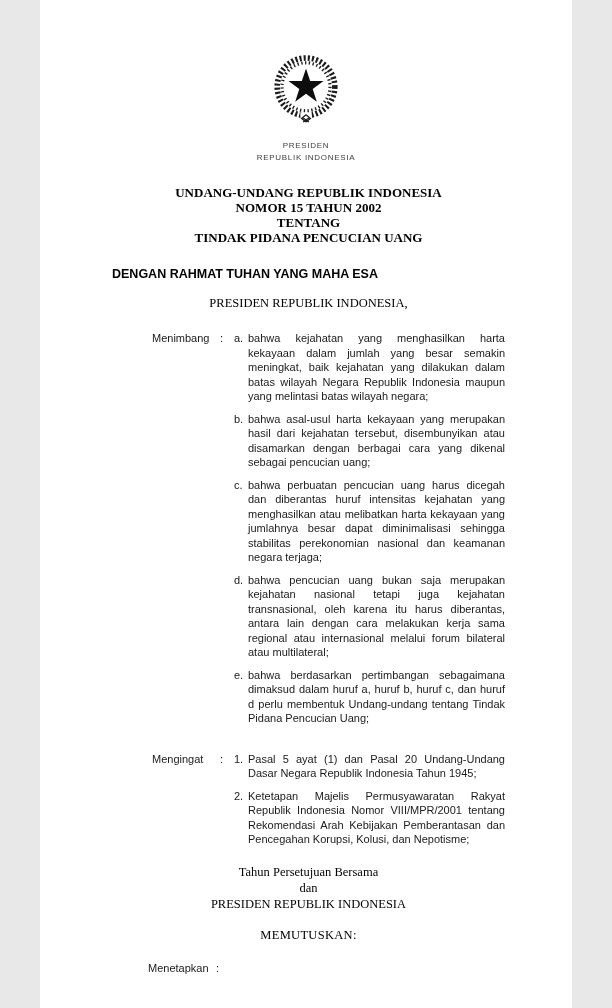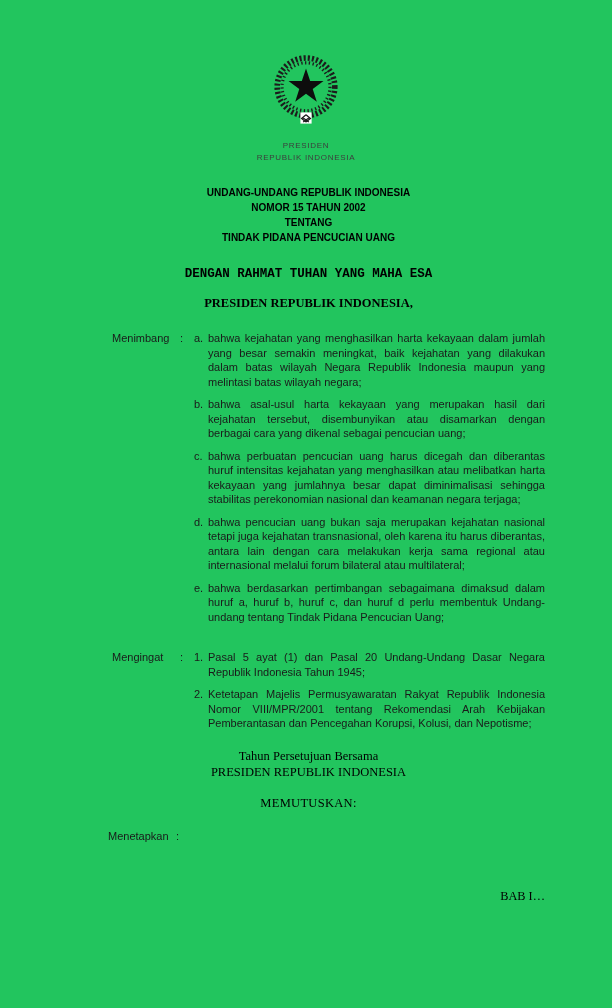--- a/index.html
+++ b/index.html
@@ -1,56 +1,55 @@
 <!DOCTYPE html>
 <html><head>
 <meta charset="utf-8">
 <style>
   html, body { margin: 0; padding: 0; background: #e8e8e8; }
   .page {
     position: relative;
-    width: 612px;
+    width: 532px;
     height: 1008px;
     margin: 0 auto;
-    background: #22c55e;
+    background: #ffffff;
     overflow: hidden;
     color: #111;
   }
   .doc-header { padding-top: 50px; text-align: center; }
   .emblem-svg { display: inline-block; }
   .letterhead-text {
     margin-top: 6px;
     font-family: "Liberation Sans", sans-serif;
     font-size: 8px;
     line-height: 12px;
     letter-spacing: 0.7px;
     color: #3d3d3d;
   }
   .content { margin: 0 67px 0 72px; }
   .title-block {
     margin-top: 21px;
+    font-family: Liberation Serif, serif;
+    font-weight: bold;
+    font-size: 13px;
+    line-height: 15px;
+    text-align: center;
+    color: #000;
+  }
+  .invocation {
+    margin-top: 22px;
     font-family: Liberation Sans, sans-serif;
     font-weight: bold;
-    font-size: 10px;
-    line-height: 15px;
-    text-align: center;
-    color: #000;
-  }
-  .invocation {
-    margin-top: 22px;
-    font-family: Liberation Mono, monospace;
-    font-weight: bold;
-    font-size: 12.5px;
-    text-align: center;
+    font-size: 12.5px;
     color: #000;
   }
   .issuer {
     margin-top: 15px;
     font-family: "Liberation Serif", serif;
-    font-weight: bold;
+    font-weight: normal;
     font-size: 12.5px;
     text-align: center;
     color: #000;
   }
   .clause-grid {
     margin-top: 20px;
     display: grid;
     grid-template-columns: 68px 14px 1fr;
     font-family: "Liberation Sans", sans-serif;
     font-size: 11px;
@@ -181,20 +180,21 @@
           <div class="list-item">
             <div>2.</div>
             <div class="item-text">Ketetapan Majelis Permusyawaratan Rakyat Republik Indonesia Nomor VIII/MPR/2001 tentang Rekomendasi Arah Kebijakan Pemberantasan dan Pencegahan Korupsi, Kolusi, dan Nepotisme;</div>
           </div>
         </div>
       </div>
     </section>
 
     <div class="agreement">
       <div>Tahun Persetujuan Bersama</div>
+      <div>dan</div>
       <div>PRESIDEN REPUBLIK INDONESIA</div>
     </div>
 
     <div class="memutuskan">MEMUTUSKAN:</div>
 
     <div class="enactment-grid">
       <div class="clause-label">Menetapkan</div>
       <div class="clause-colon">:</div>
     </div>
 

